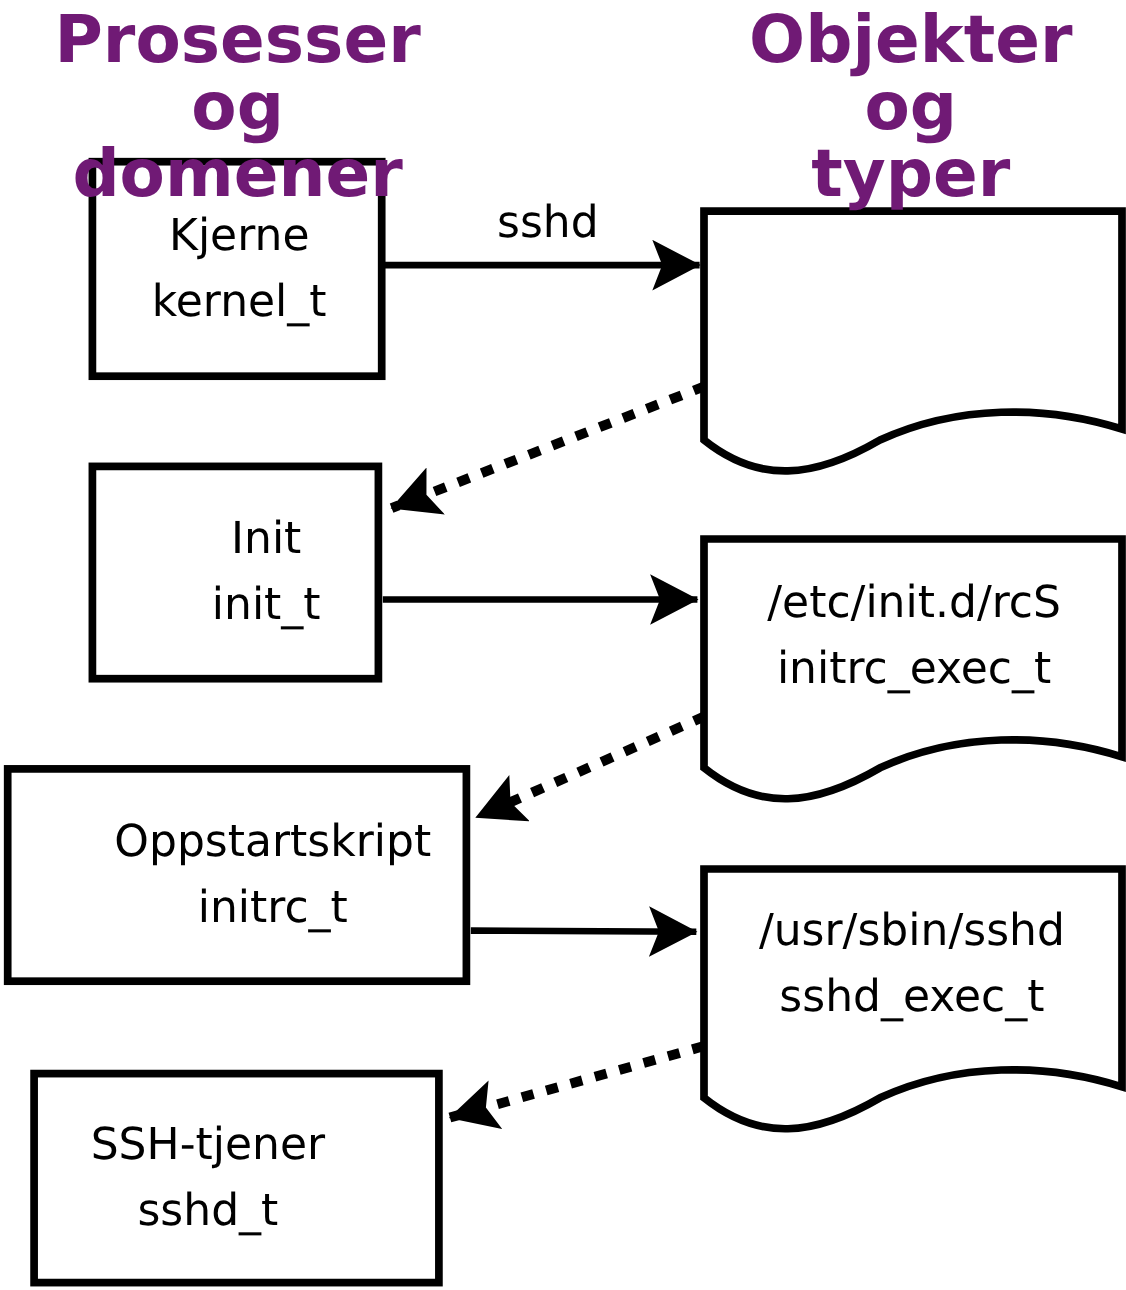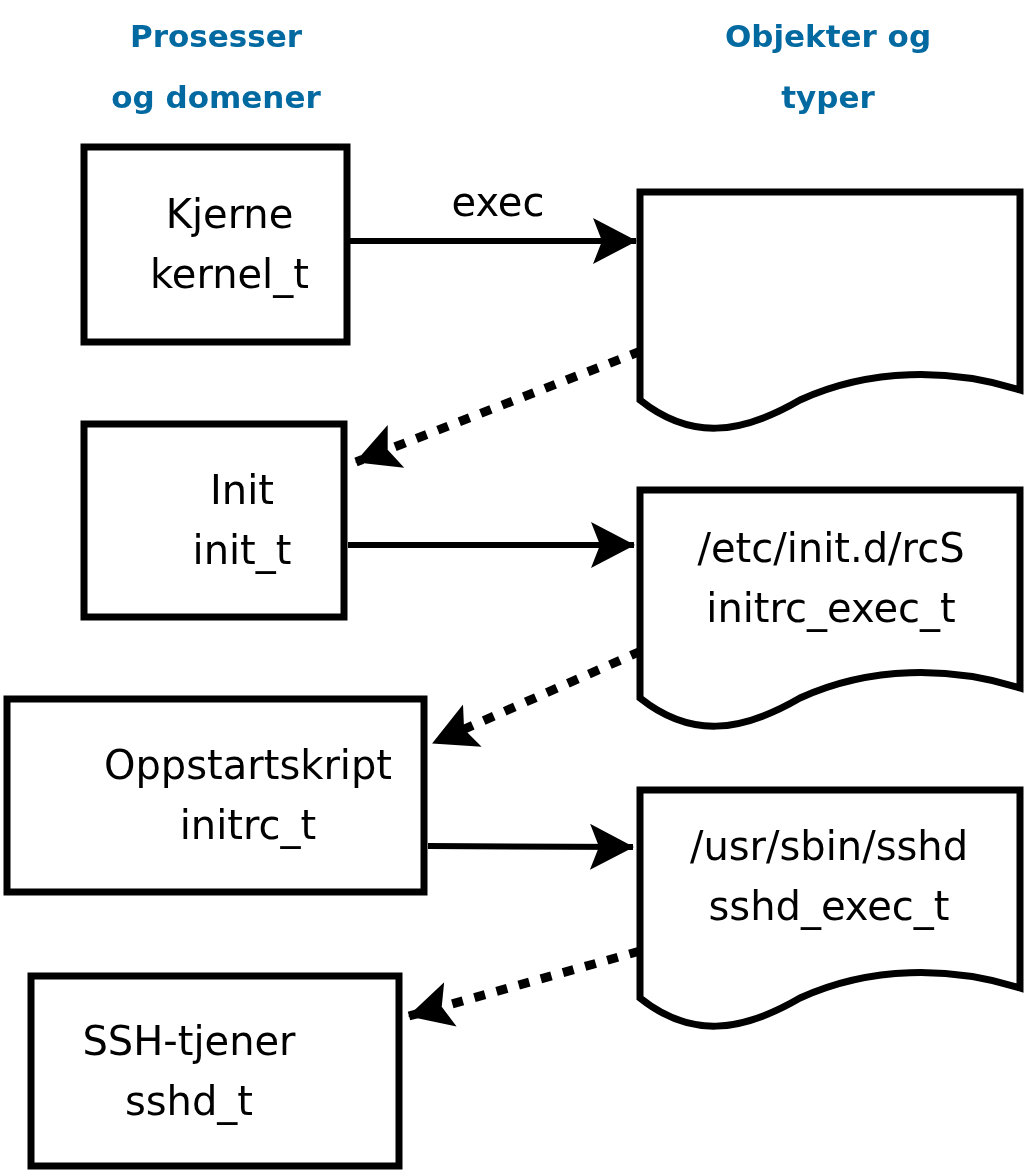--- a/index.html
+++ b/index.html
@@ -19,43 +19,43 @@
   #shapes {
     position: absolute;
     left: 0;
     top: 0;
     z-index: 1;
   }
   .hdr {
     position: absolute;
     z-index: 2;
     font-weight: bold;
-    font-size: 31px;
+    font-size: 60px;
     line-height: 61px;
     text-align: center;
     white-space: pre-line;
-    color: #0369a1;
+    color: #701a75;
   }
   #hdr-left  { left: 18px;  top: 6px; width: 396px; }
   #hdr-right { left: 633px; top: 6px; width: 390px; }
 
   .node-label {
     position: absolute;
     z-index: 2;
     display: flex;
     flex-direction: column;
     justify-content: center;
     align-items: center;
     text-align: center;
     font-size: 40px;
     line-height: 60px;
     color: #000000;
   }
   
-  #lbl-p0 { left: 80px;  top: 143px; width: 275px; height: 202px; margin-left: 12px; }
+  #lbl-p0 { left: 80px;  top: 143px; width: 275px; height: 202px; }
   #lbl-p1 { left: 80px;  top: 420px; width: 324px; height: 200px; }
   #lbl-p2 { left: 3px;   top: 695px; width: 490px; height: 200px; }
   #lbl-p3 { left: 27px;  top: 972px; width: 324px; height: 197px; }
   
   #lbl-o0 { left: 645px; top: 192px; width: 372px; height: 175px; }
   #lbl-o1 { left: 645px; top: 490px; width: 372px; height: 175px; }
   #lbl-o2 { left: 643px; top: 790px; width: 372px; height: 172px; }
 
   #exec-label {
     position: absolute;
@@ -97,21 +97,21 @@
     <line x1="641" y1="351" x2="356" y2="462" stroke="#000000" stroke-width="9" stroke-dasharray="11 12" marker-end="url(#ah)"></line>
     <line x1="641" y1="651" x2="433" y2="743" stroke="#000000" stroke-width="9" stroke-dasharray="11 12" marker-end="url(#ah)"></line>
     <line x1="640" y1="951" x2="409" y2="1016" stroke="#000000" stroke-width="9" stroke-dasharray="11 12" marker-end="url(#ah)"></line>
   </svg>
 
   <div id="hdr-left" class="hdr">Prosesser
 og domener</div>
   <div id="hdr-right" class="hdr">Objekter og
 typer</div>
 
-  <div id="exec-label">exec</div>
+  <div id="exec-label">sshd</div>
 
   <div id="lbl-p0" class="node-label">
     <span>Kjerne</span>
     <span>kernel_t</span>
   </div>
   <div id="lbl-p1" class="node-label">
     <span>Init</span>
     <span>init_t</span>
   </div>
   <div id="lbl-p2" class="node-label">

